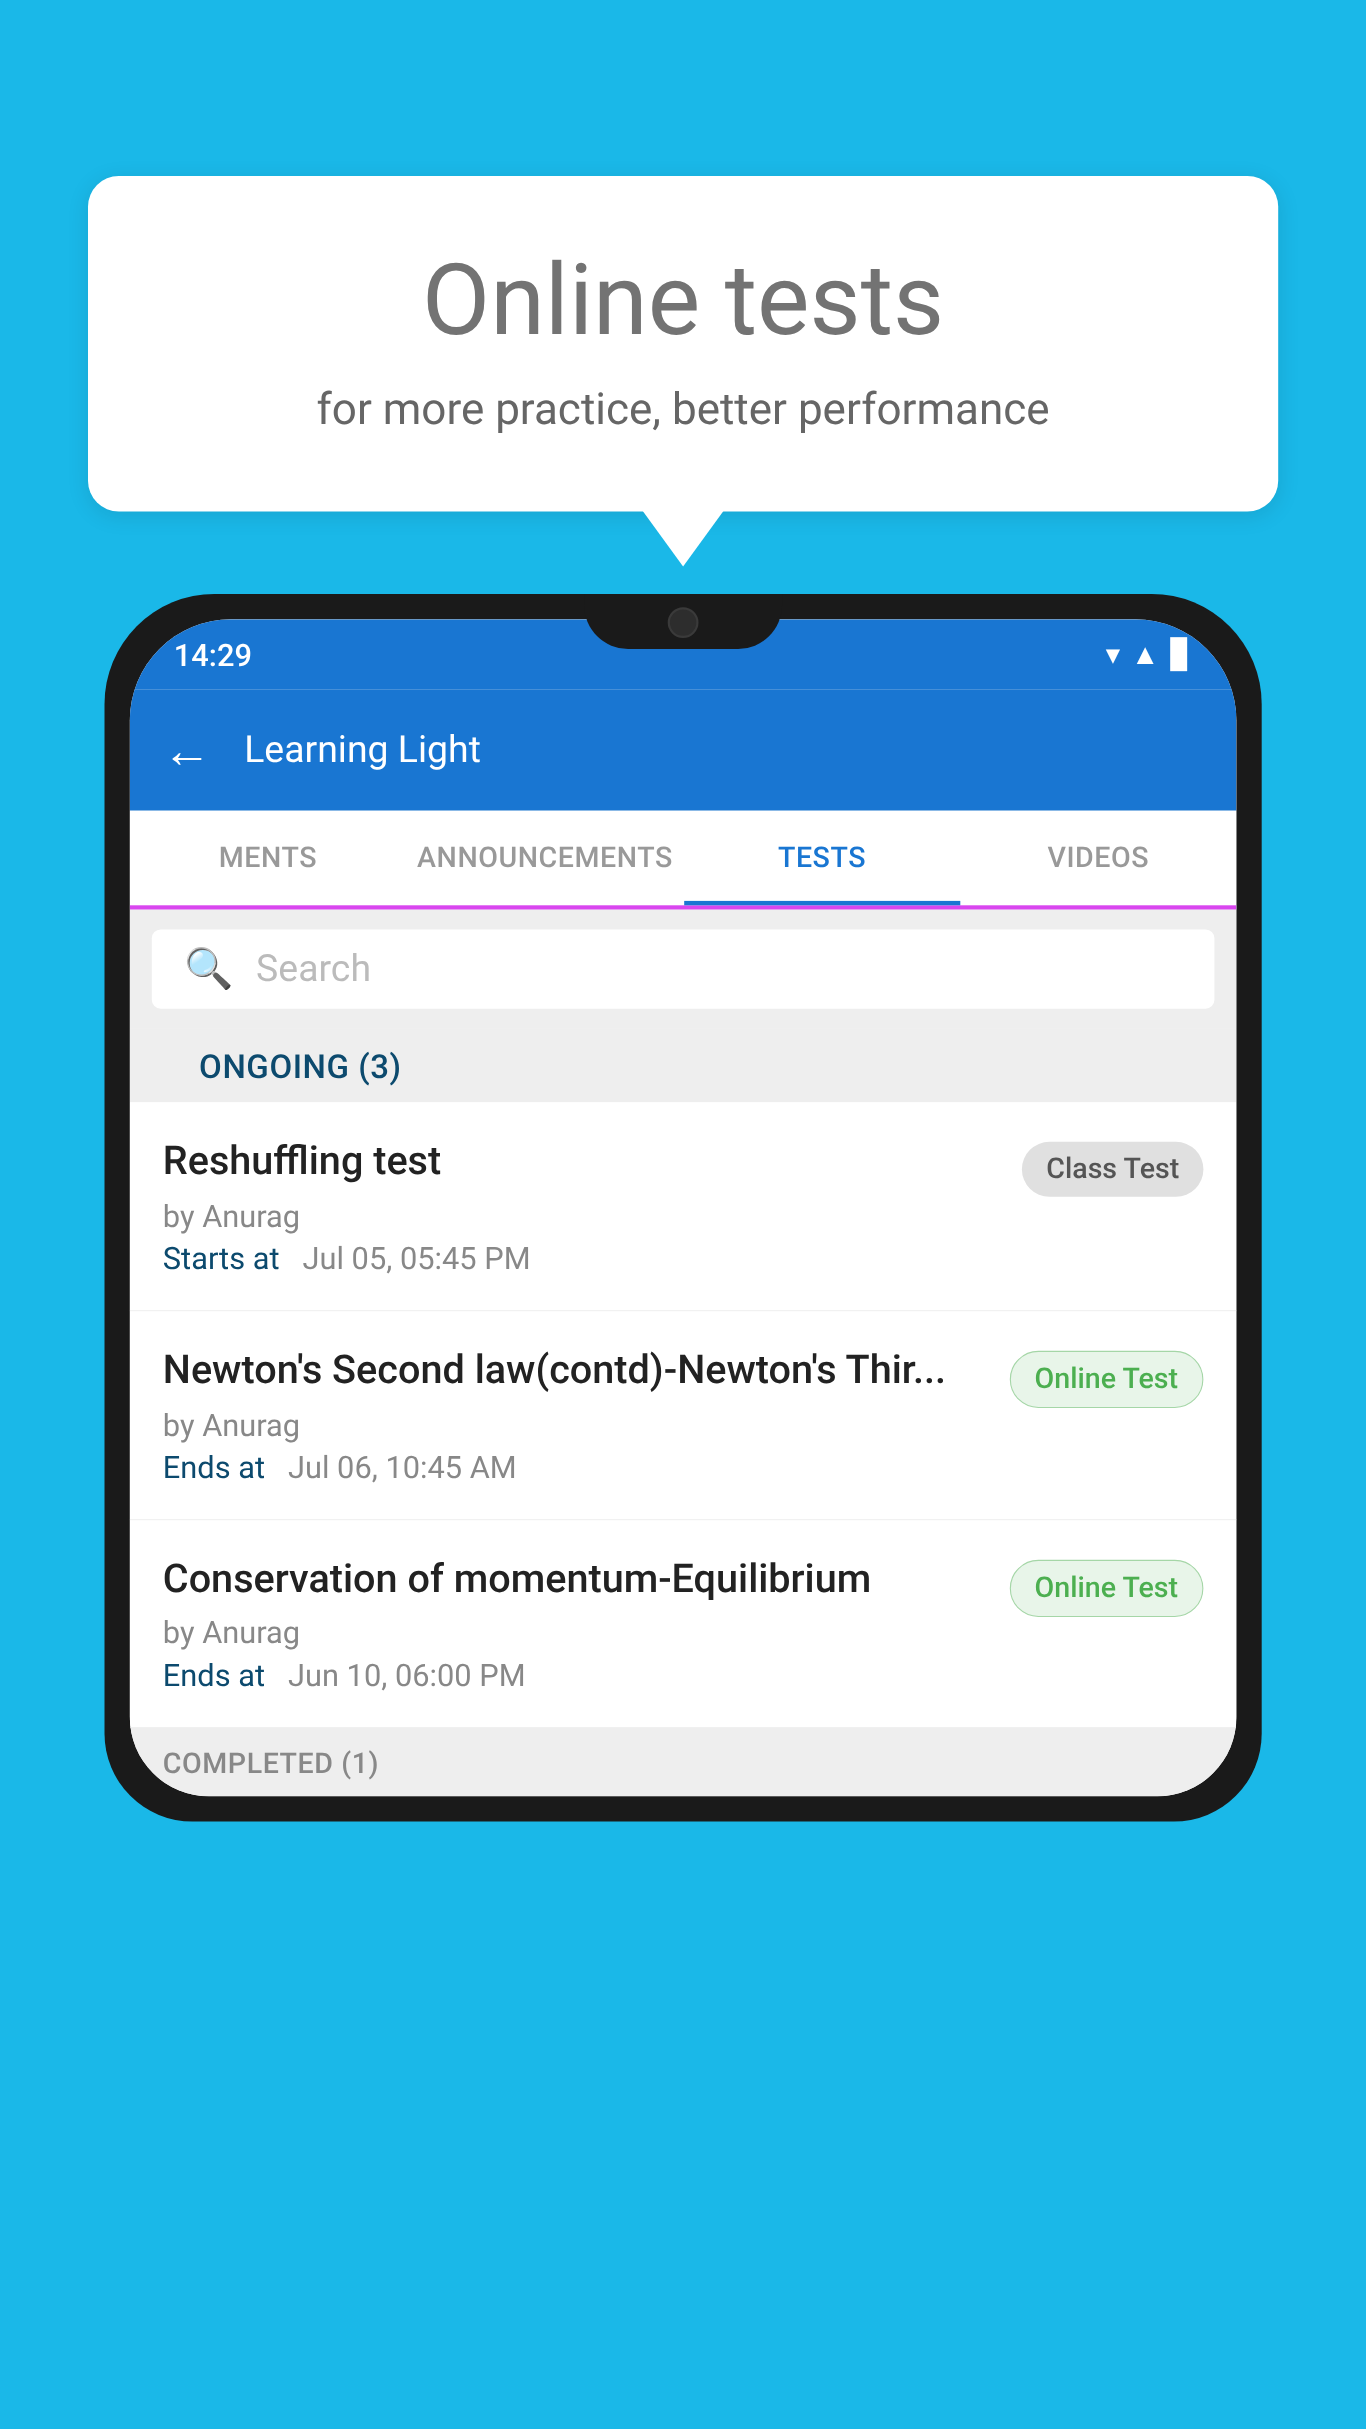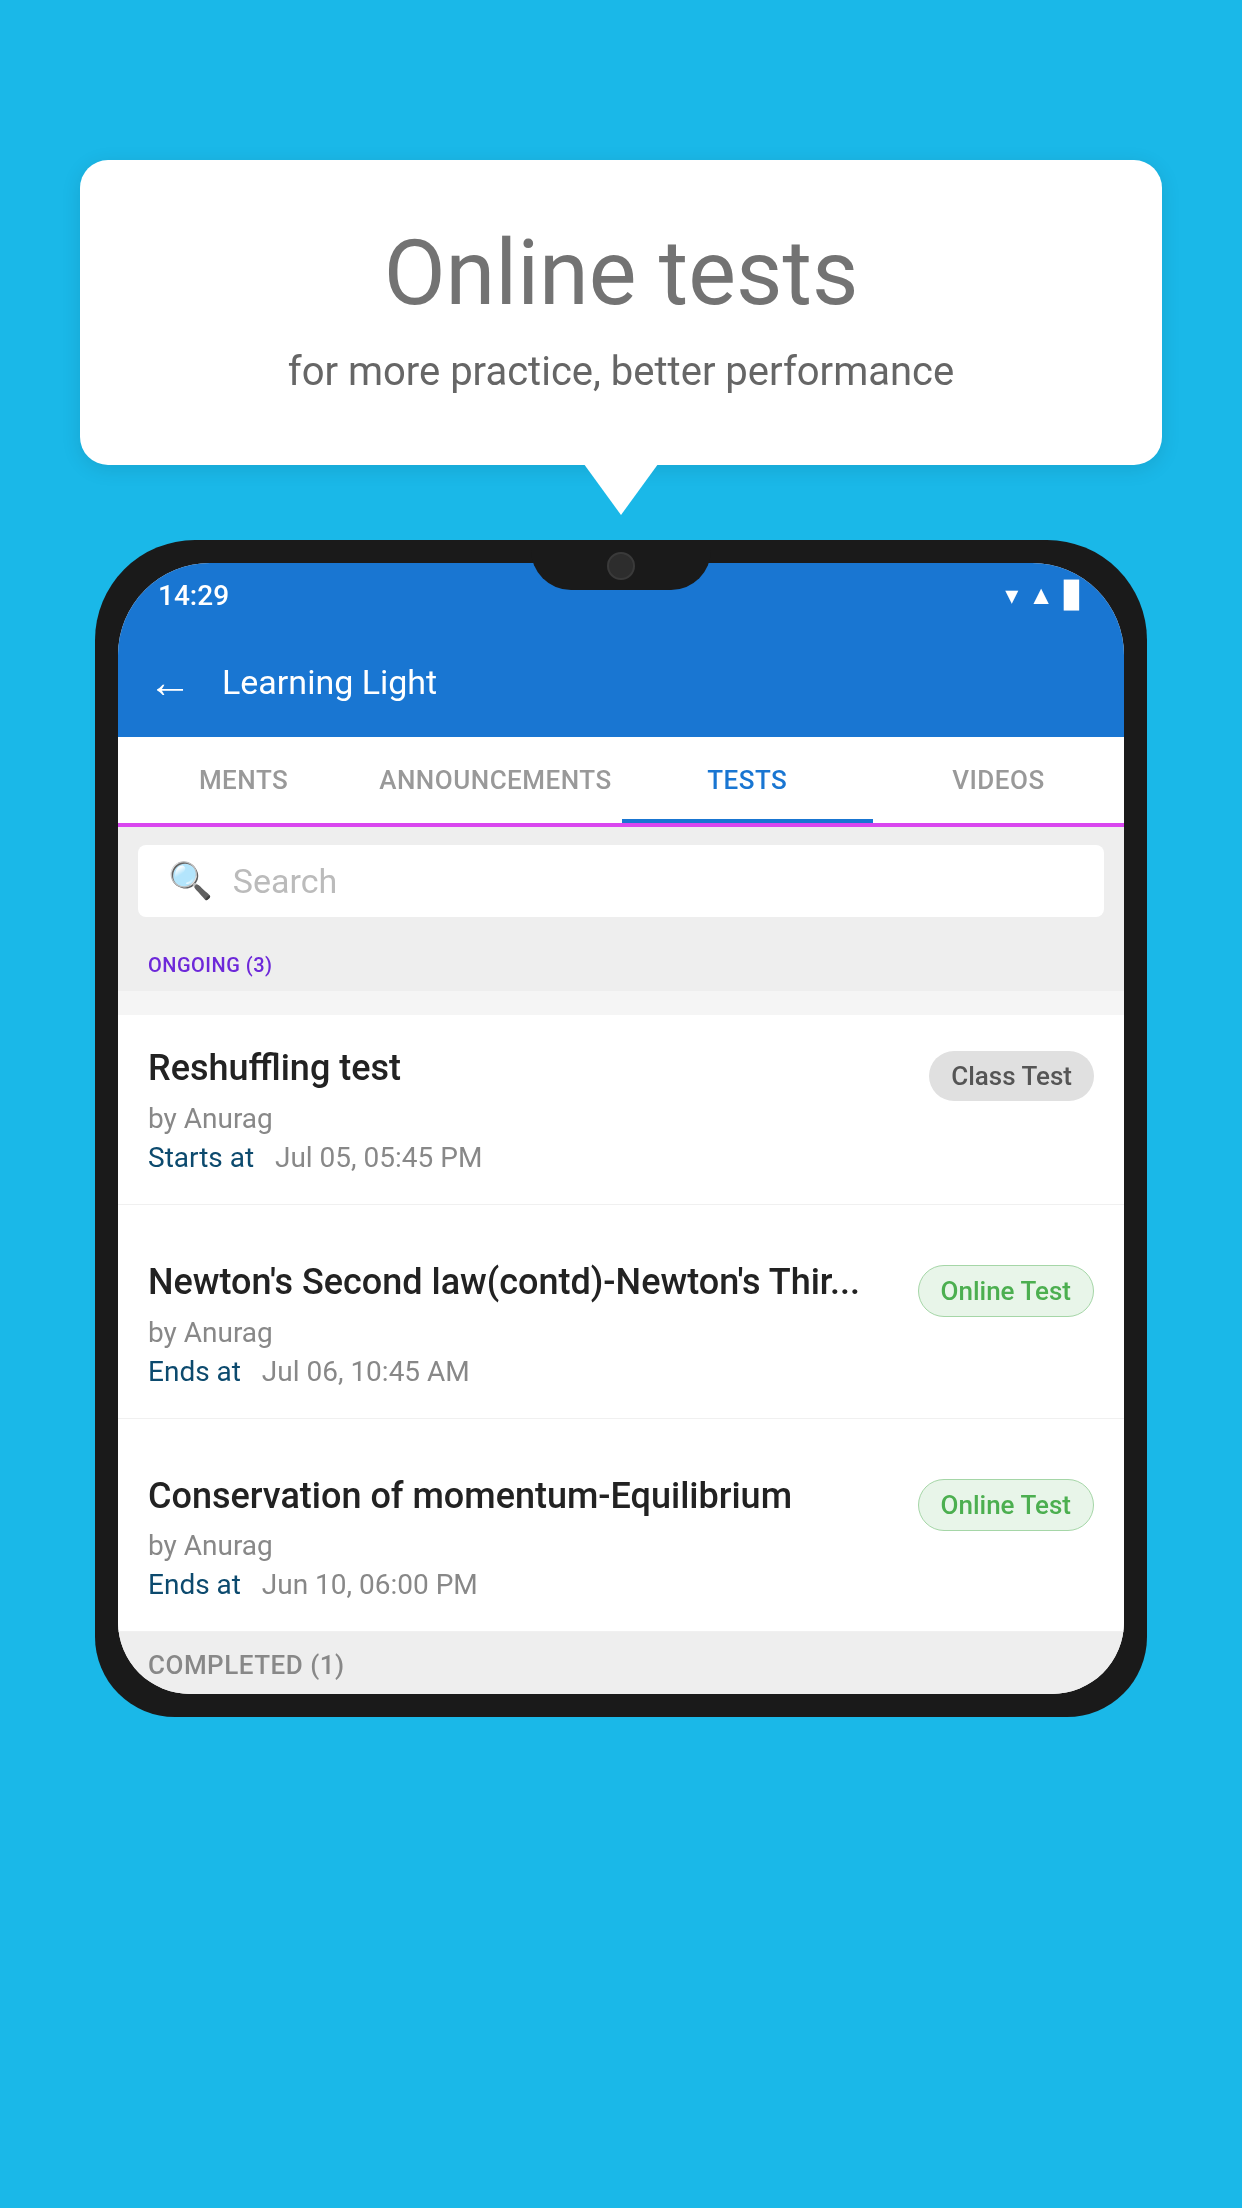--- a/index.html
+++ b/index.html
@@ -223,39 +223,39 @@
       font-size: 34px;
     }
 
     
     .section-header {
       background: #eeeeee;
       padding: 18px 30px 14px;
     }
 
     .section-header-text {
-      color: #6d28d9;
-      font-size: 20px;
+      color: #0c4a6e;
+      font-size: 30px;
       font-weight: 500;
       letter-spacing: 0.5px;
+      margin-left: 33px;
     }
 
     
     .test-list {
       background: white;
     }
 
     .test-item {
       padding: 30px 30px;
       border-bottom: 1px solid #f0f0f0;
       display: flex;
       align-items: flex-start;
       justify-content: space-between;
       gap: 20px;
-      margin-top: 24px;
     }
 
     .test-info {
       flex: 1;
     }
 
     .test-title {
       font-size: 36px;
       font-weight: 500;
       color: #222;

